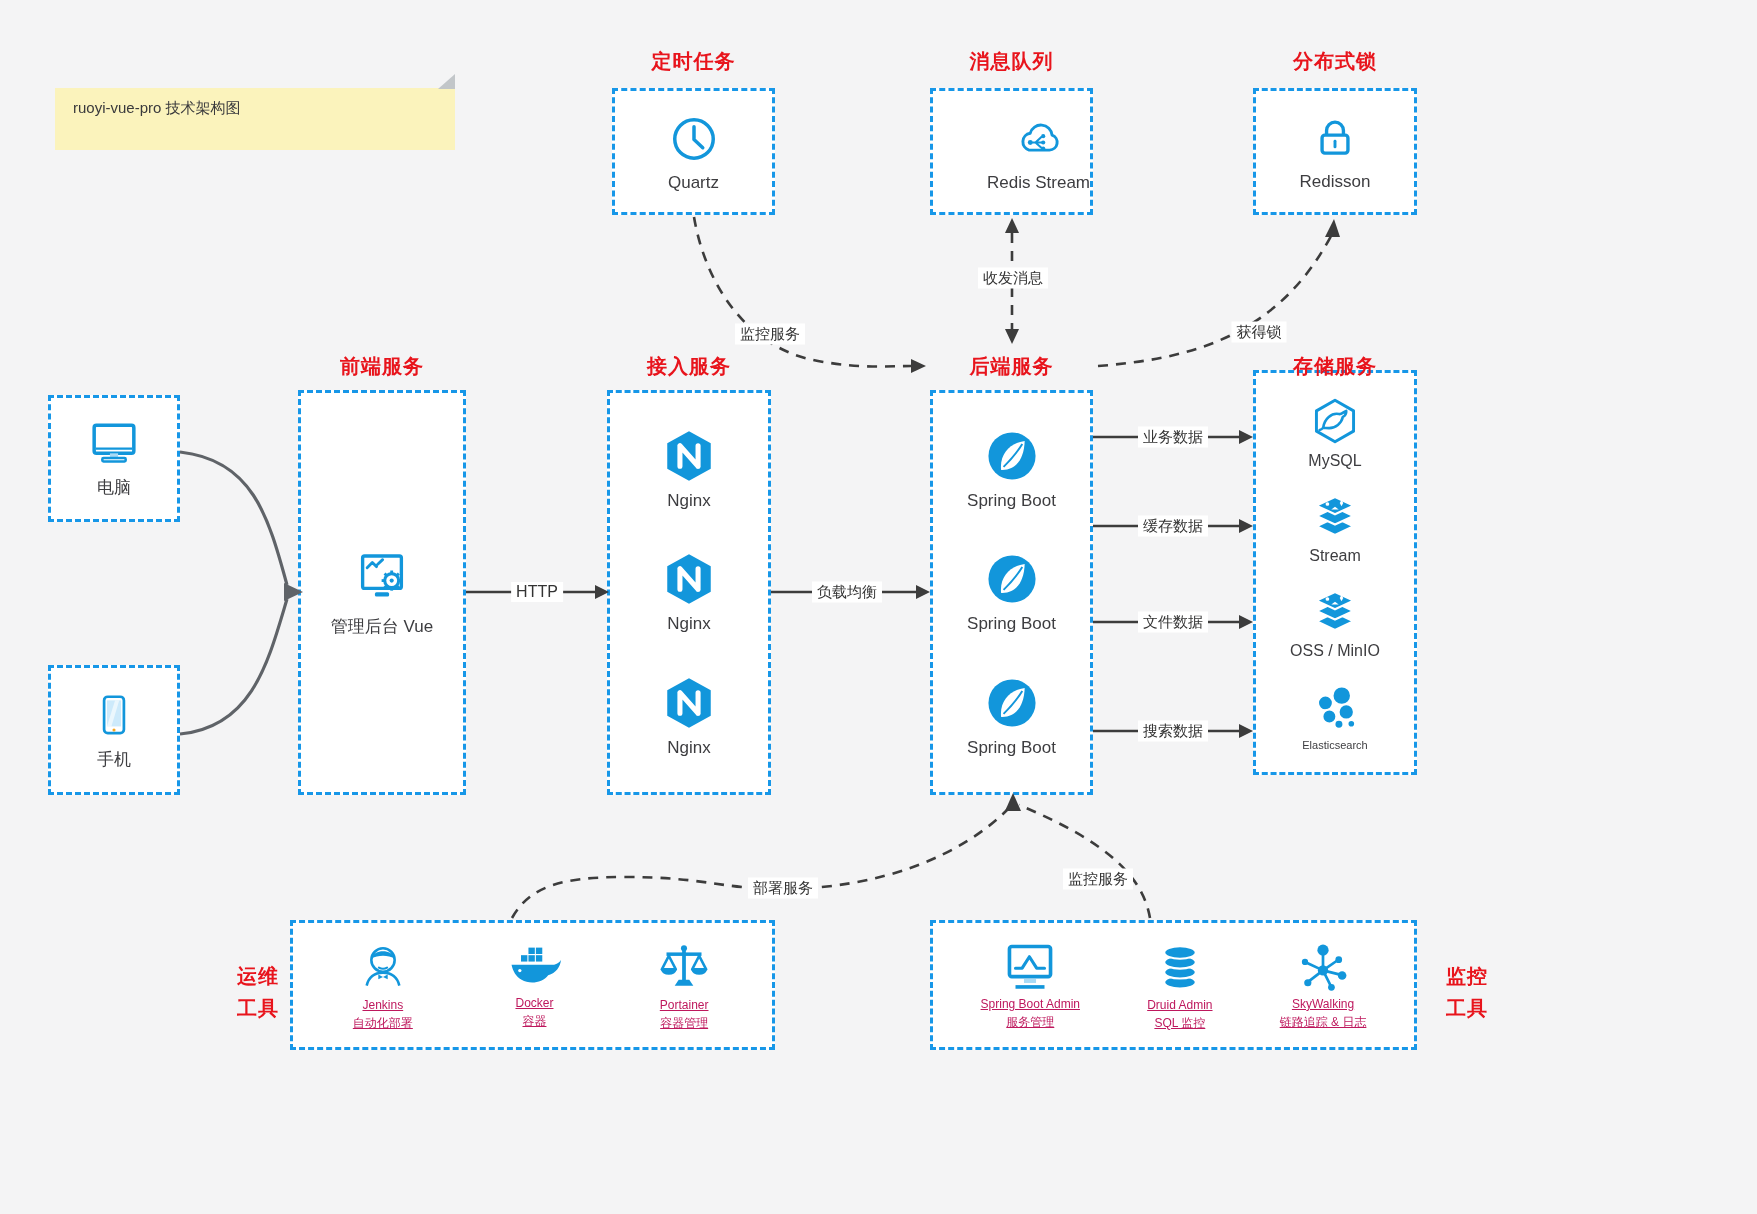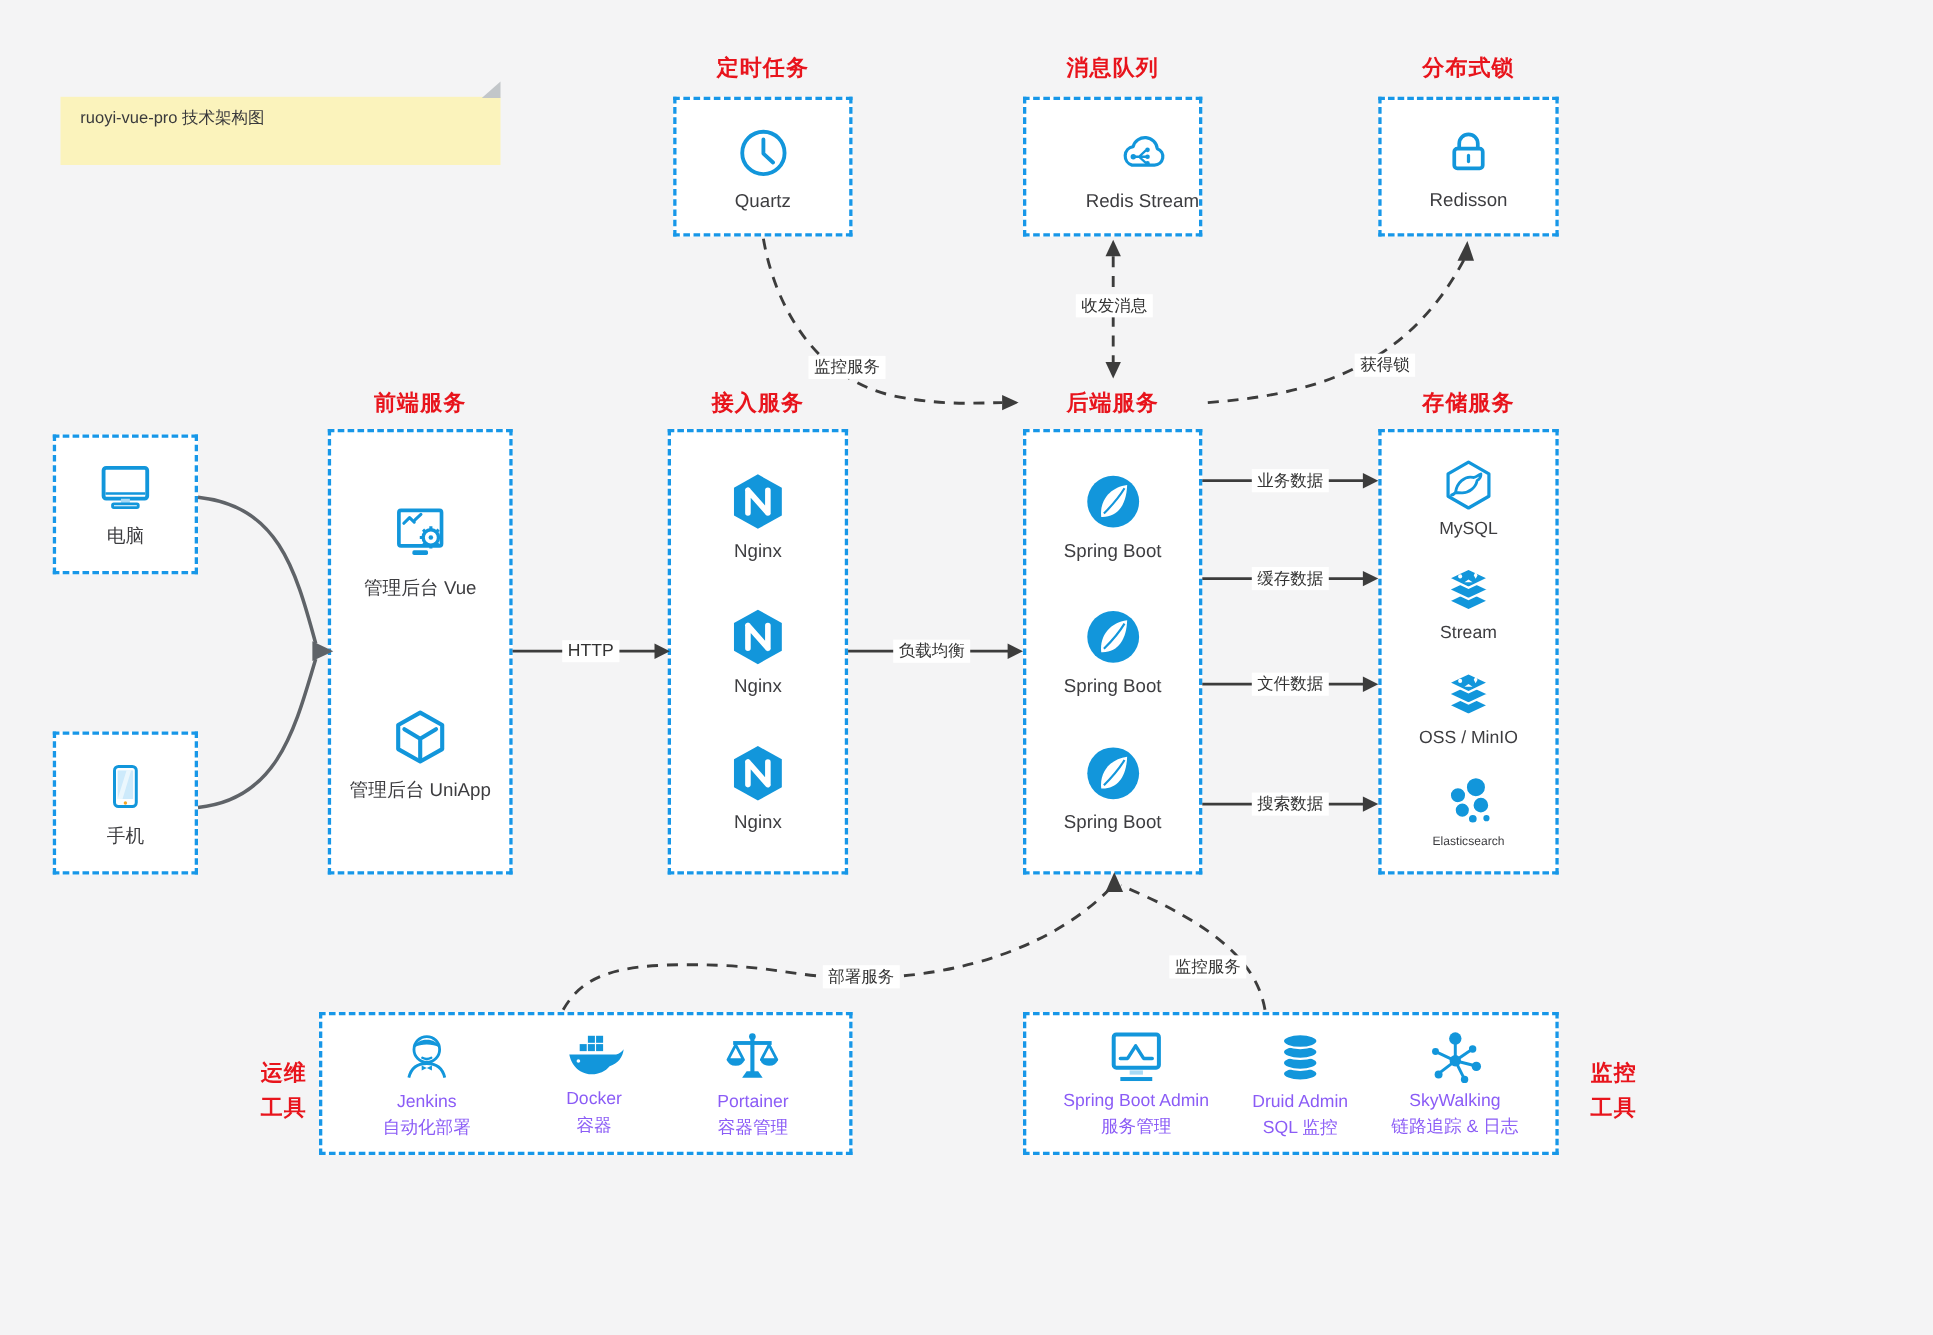--- a/index.html
+++ b/index.html
@@ -16,21 +16,21 @@
   .box{position:absolute;background:#fff;border:3px dashed var(--accent_blue);z-index:2;}
   .title{position:absolute;color:var(--title_red);font-weight:bold;font-size:20px;text-align:center;z-index:3;letter-spacing:1px;}
   .side-label{position:absolute;color:var(--title_red);font-weight:bold;font-size:20px;text-align:center;line-height:1.6;z-index:3;letter-spacing:1px;}
 
   .vcol{display:flex;flex-direction:column;align-items:center;justify-content:space-around;padding:14px 0;}
   .item{display:flex;flex-direction:column;align-items:center;gap:6px;}
   .item .lbl{font-size:17px;color:#3d3d40;white-space:nowrap;}
 
   .hrow{display:flex;flex-direction:row;align-items:center;justify-content:space-around;padding:0 14px;}
   .tool{display:flex;flex-direction:column;align-items:center;gap:2px;}
-  .tool .nm,.tool .ds{font-size:16px;color:#8b5cf6;line-height:1.35;white-space:nowrap;}
+  .tool .nm,.tool .ds{font-size:12px;color:#be185d;line-height:1.35;white-space:nowrap;text-decoration:underline;}
 
   .edge-label{position:absolute;transform:translate(-50%,-50%);background:#fff;padding:1px 5px;
     font-size:15px;color:#333;white-space:nowrap;z-index:6;}
 
   .note{position:absolute;left:55px;top:88px;width:400px;height:62px;background:#fbf3bc;
     padding:8px 12px 6px 18px;font-size:15px;line-height:1.6;color:#3a3a3c;z-index:2;}
   .note .fold{position:absolute;right:0;top:-14px;width:0;height:0;
     border-left:17px solid transparent;border-bottom:15px solid #c2c6c9;}
 
   svg.connectors{position:absolute;left:0;top:0;z-index:5;pointer-events:none;}
@@ -124,27 +124,20 @@
           <line x1="23.7" y1="26" x2="39.3" y2="26"></line>
           <line x1="26" y1="20.5" x2="37" y2="31.5"></line>
           <line x1="26" y1="31.5" x2="37" y2="20.5"></line>
         </g>
         <circle cx="31.5" cy="26" r="5.4" fill="#fff" stroke="currentColor" stroke-width="2.4"></circle>
         <circle cx="31.5" cy="26" r="1.6" fill="currentColor"></circle>
         <rect x="18.5" y="35" width="11" height="3.4" rx="1.2" fill="currentColor"></rect>
       </svg>
       <div class="lbl">管理后台 Vue</div>
     </div>
-    <div class="item">
-      <svg class="ic" width="60" height="60" viewBox="0 0 48 48">
-        <polygon points="24,5.5 40,14.5 40,32 24,41 8,32 8,14.5" fill="none" stroke="currentColor" stroke-width="3" stroke-linejoin="round"></polygon>
-        <path d="M24 24.5 V38.5 M24 24.5 L12.5 17.5 M24 24.5 L35.5 17.5" fill="none" stroke="currentColor" stroke-width="3" stroke-linecap="round"></path>
-      </svg>
-      <div class="lbl">管理后台 UniApp</div>
-    </div>
   </div>
 
   <div class="box vcol" style="left:607px;top:390px;width:164px;height:405px;">
     <div class="item">
       <svg class="ic" width="58" height="58" viewBox="0 0 48 48">
         <polygon points="24,3.5 42,13.5 42,34.5 24,44.5 6,34.5 6,13.5" fill="currentColor"></polygon>
         <path d="M16.5 32.5 V15.5 M16.5 15.5 L31.5 32.5 M31.5 32.5 V15.5" fill="none" stroke="#fff" stroke-width="4.2" stroke-linecap="round" stroke-linejoin="round"></path>
       </svg>
       <div class="lbl">Nginx</div>
     </div>
@@ -184,21 +177,21 @@
     <div class="item">
       <svg class="ic" width="58" height="58" viewBox="0 0 48 48">
         <circle cx="24" cy="24" r="19.5" fill="currentColor"></circle>
         <path d="M34.5 11.5 C22 13 13.5 23 15 35.5 C28 36 34 25.5 34.5 11.5 Z" fill="#fff"></path>
         <path d="M17 33 C23 27 28 21.5 32.5 14" fill="none" stroke="currentColor" stroke-width="1.6"></path>
       </svg>
       <div class="lbl">Spring Boot</div>
     </div>
   </div>
 
-  <div class="box vcol" style="left:1253px;top:390px;width:164px;height:405px;padding:10px 0;">
+  <div class="box vcol" style="left:1253px;top:370px;width:164px;height:405px;padding:10px 0;">
     <div class="item" style="gap:4px;">
       <svg class="ic" width="54" height="54" viewBox="0 0 48 48">
         <polygon points="24,5.5 40.5,15 40.5,33 24,42.5 7.5,33 7.5,15" fill="none" stroke="currentColor" stroke-width="2.6" stroke-linejoin="round"></polygon>
         <path d="M13.5 30 C14.5 22 21 16.5 27.5 17.8 C30 18.3 31 16.2 34 15 C34.2 17.8 33 19.3 31 20.3 C29.8 26 24.5 30.5 18.5 30.3 C16.8 30.3 15 30.2 13.5 30 Z M13.5 30 C12.5 31.2 11.8 31.8 10.3 32" fill="none" stroke="currentColor" stroke-width="2.3" stroke-linejoin="round" stroke-linecap="round"></path>
       </svg>
       <div class="lbl" style="font-size:16px;">MySQL</div>
     </div>
     <div class="item" style="gap:4px;">
       <svg class="ic" width="52" height="52" viewBox="0 0 48 48">
         <polygon points="24,24.5 41,32.5 24,40.5 7,32.5" fill="currentColor" stroke="#fff" stroke-width="2" stroke-linejoin="round"></polygon>

